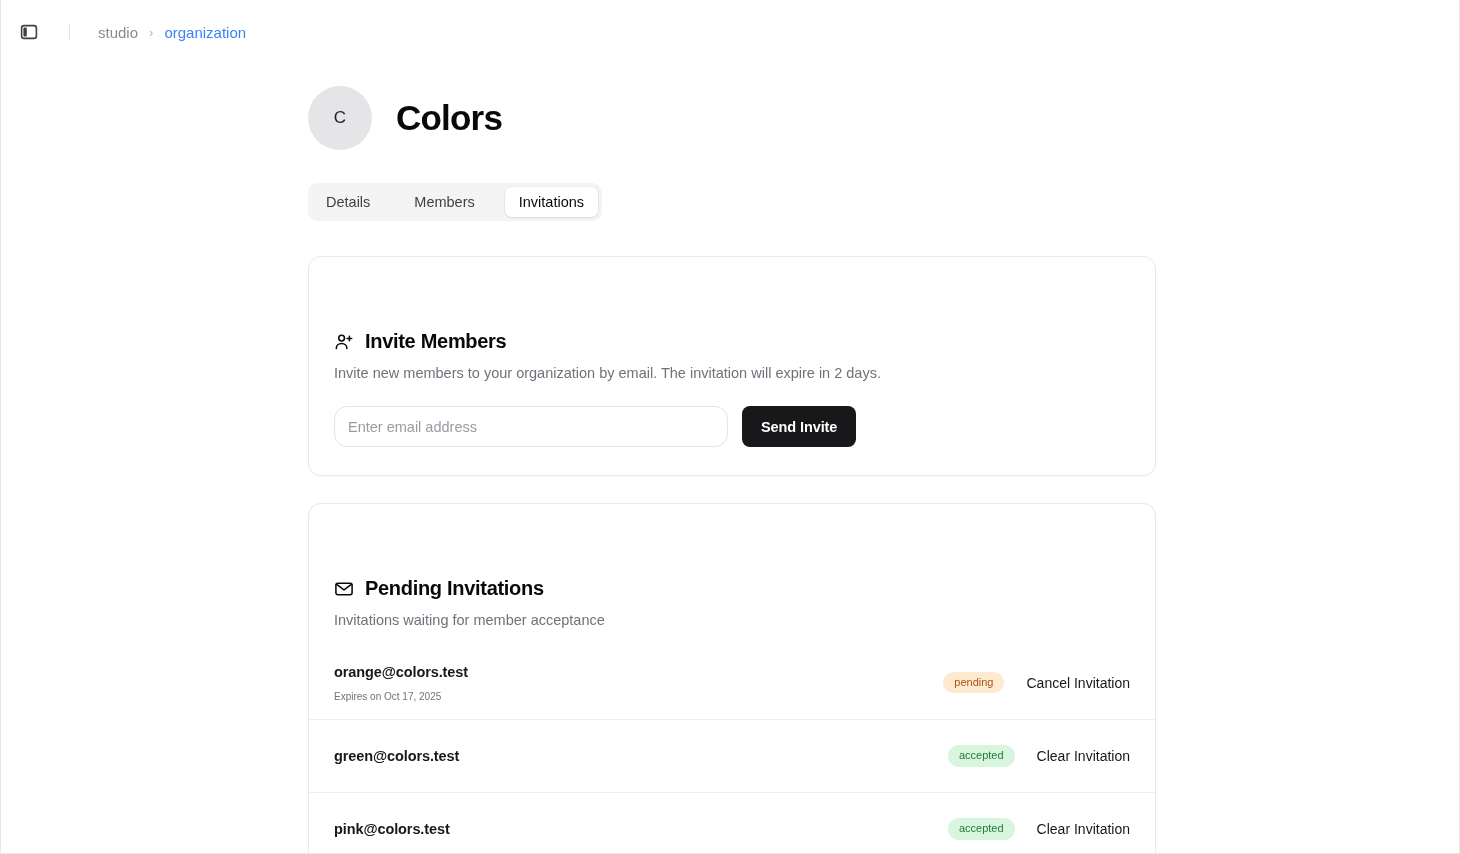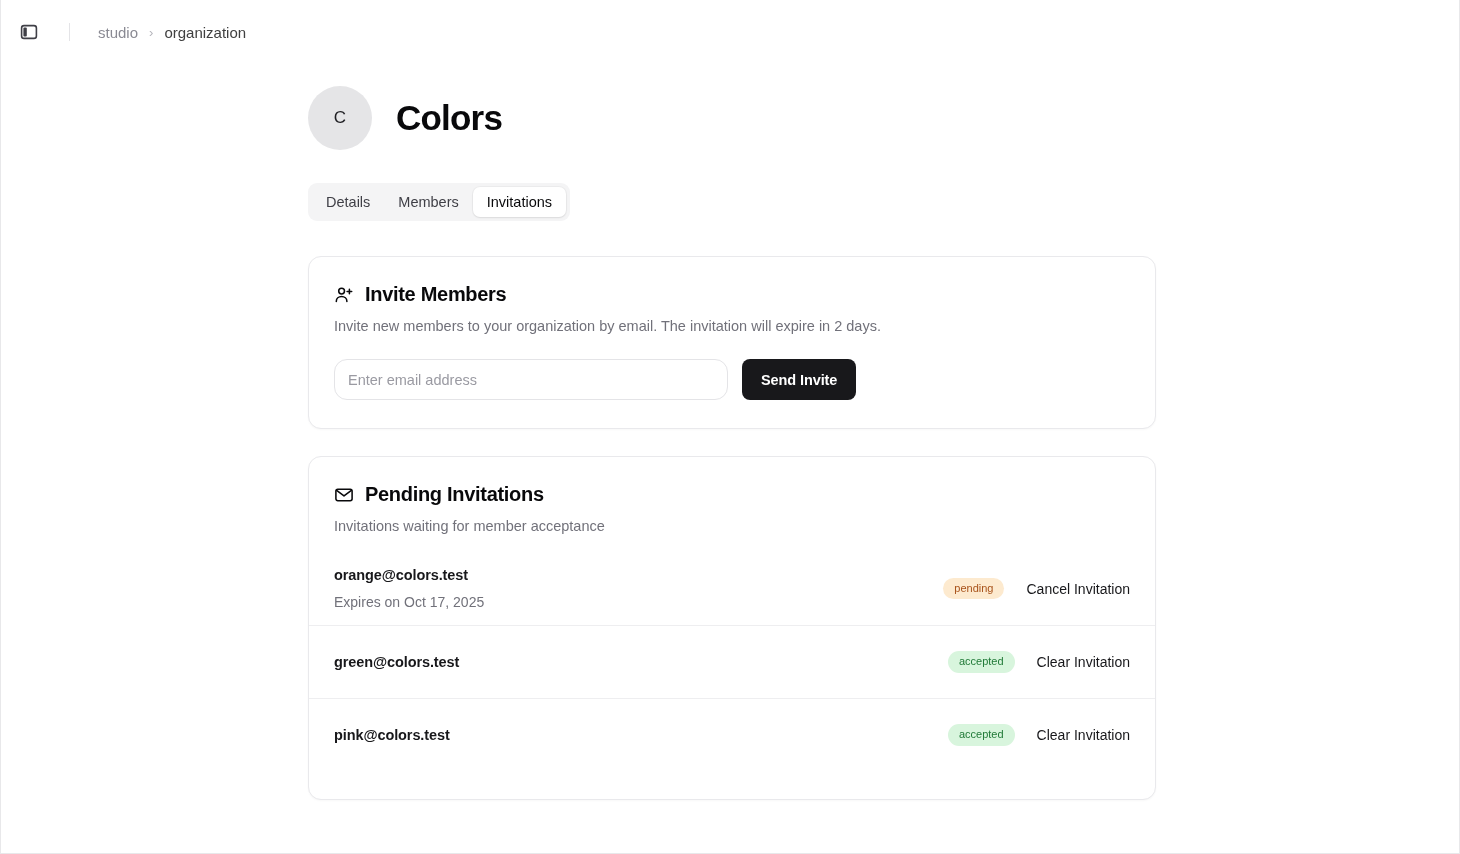--- a/index.html
+++ b/index.html
@@ -51,21 +51,21 @@
   }
 
   .breadcrumb {
     display: flex;
     align-items: center;
     gap: 11px;
     font-size: 15px;
   }
   .crumb-muted { color: #8a8a93; cursor: pointer; }
   .crumb-sep { color: #b4b4bb; font-size: 13px; }
-  .crumb-current { color: #404040; }
+  .crumb-current { color: #3b82f6; }
 
   
   .page {
     padding-left: 307px;
     padding-top: 22px;
   }
 
   .org-header {
     display: flex;
     align-items: center;
@@ -94,21 +94,21 @@
   }
 
   
   .tabs {
     margin-top: 33px;
     display: inline-flex;
     align-items: center;
     background: #f4f4f5;
     border-radius: 9px;
     padding: 4px;
-    gap: 0;
+    gap: 16px;
   }
   .tab {
     font-size: 14.5px;
     color: #3f3f46;
     padding: 7px 14px;
     border-radius: 7px;
     cursor: pointer;
     white-space: nowrap;
   }
   .tab.active {
@@ -129,20 +129,21 @@
   .card-pending { margin-top: 27px; padding: 26px 0 28px 0; }
 
   .card-title {
     display: flex;
     align-items: center;
     gap: 11px;
     font-size: 20px;
     font-weight: bold;
     color: #09090b;
     letter-spacing: -.3px;
+    margin-top: 47px;
   }
   .card-title svg { display: block; flex: none; }
 
   .card-sub {
     margin-top: 12px;
     font-size: 14.5px;
     color: #71717a;
   }
 
   .invite-row {
@@ -195,21 +196,21 @@
   .inv-row + .inv-row { border-top: 1px solid #eeeef0; }
 
   .inv-email {
     font-size: 14.5px;
     font-weight: bold;
     color: #18181b;
     letter-spacing: -.1px;
   }
   .inv-expiry {
     margin-top: 11px;
-    font-size: 14px;
+    font-size: 10px;
     color: #71717a;
   }
 
   .inv-right {
     display: flex;
     align-items: center;
     gap: 22px;
   }
 
   .badge {

